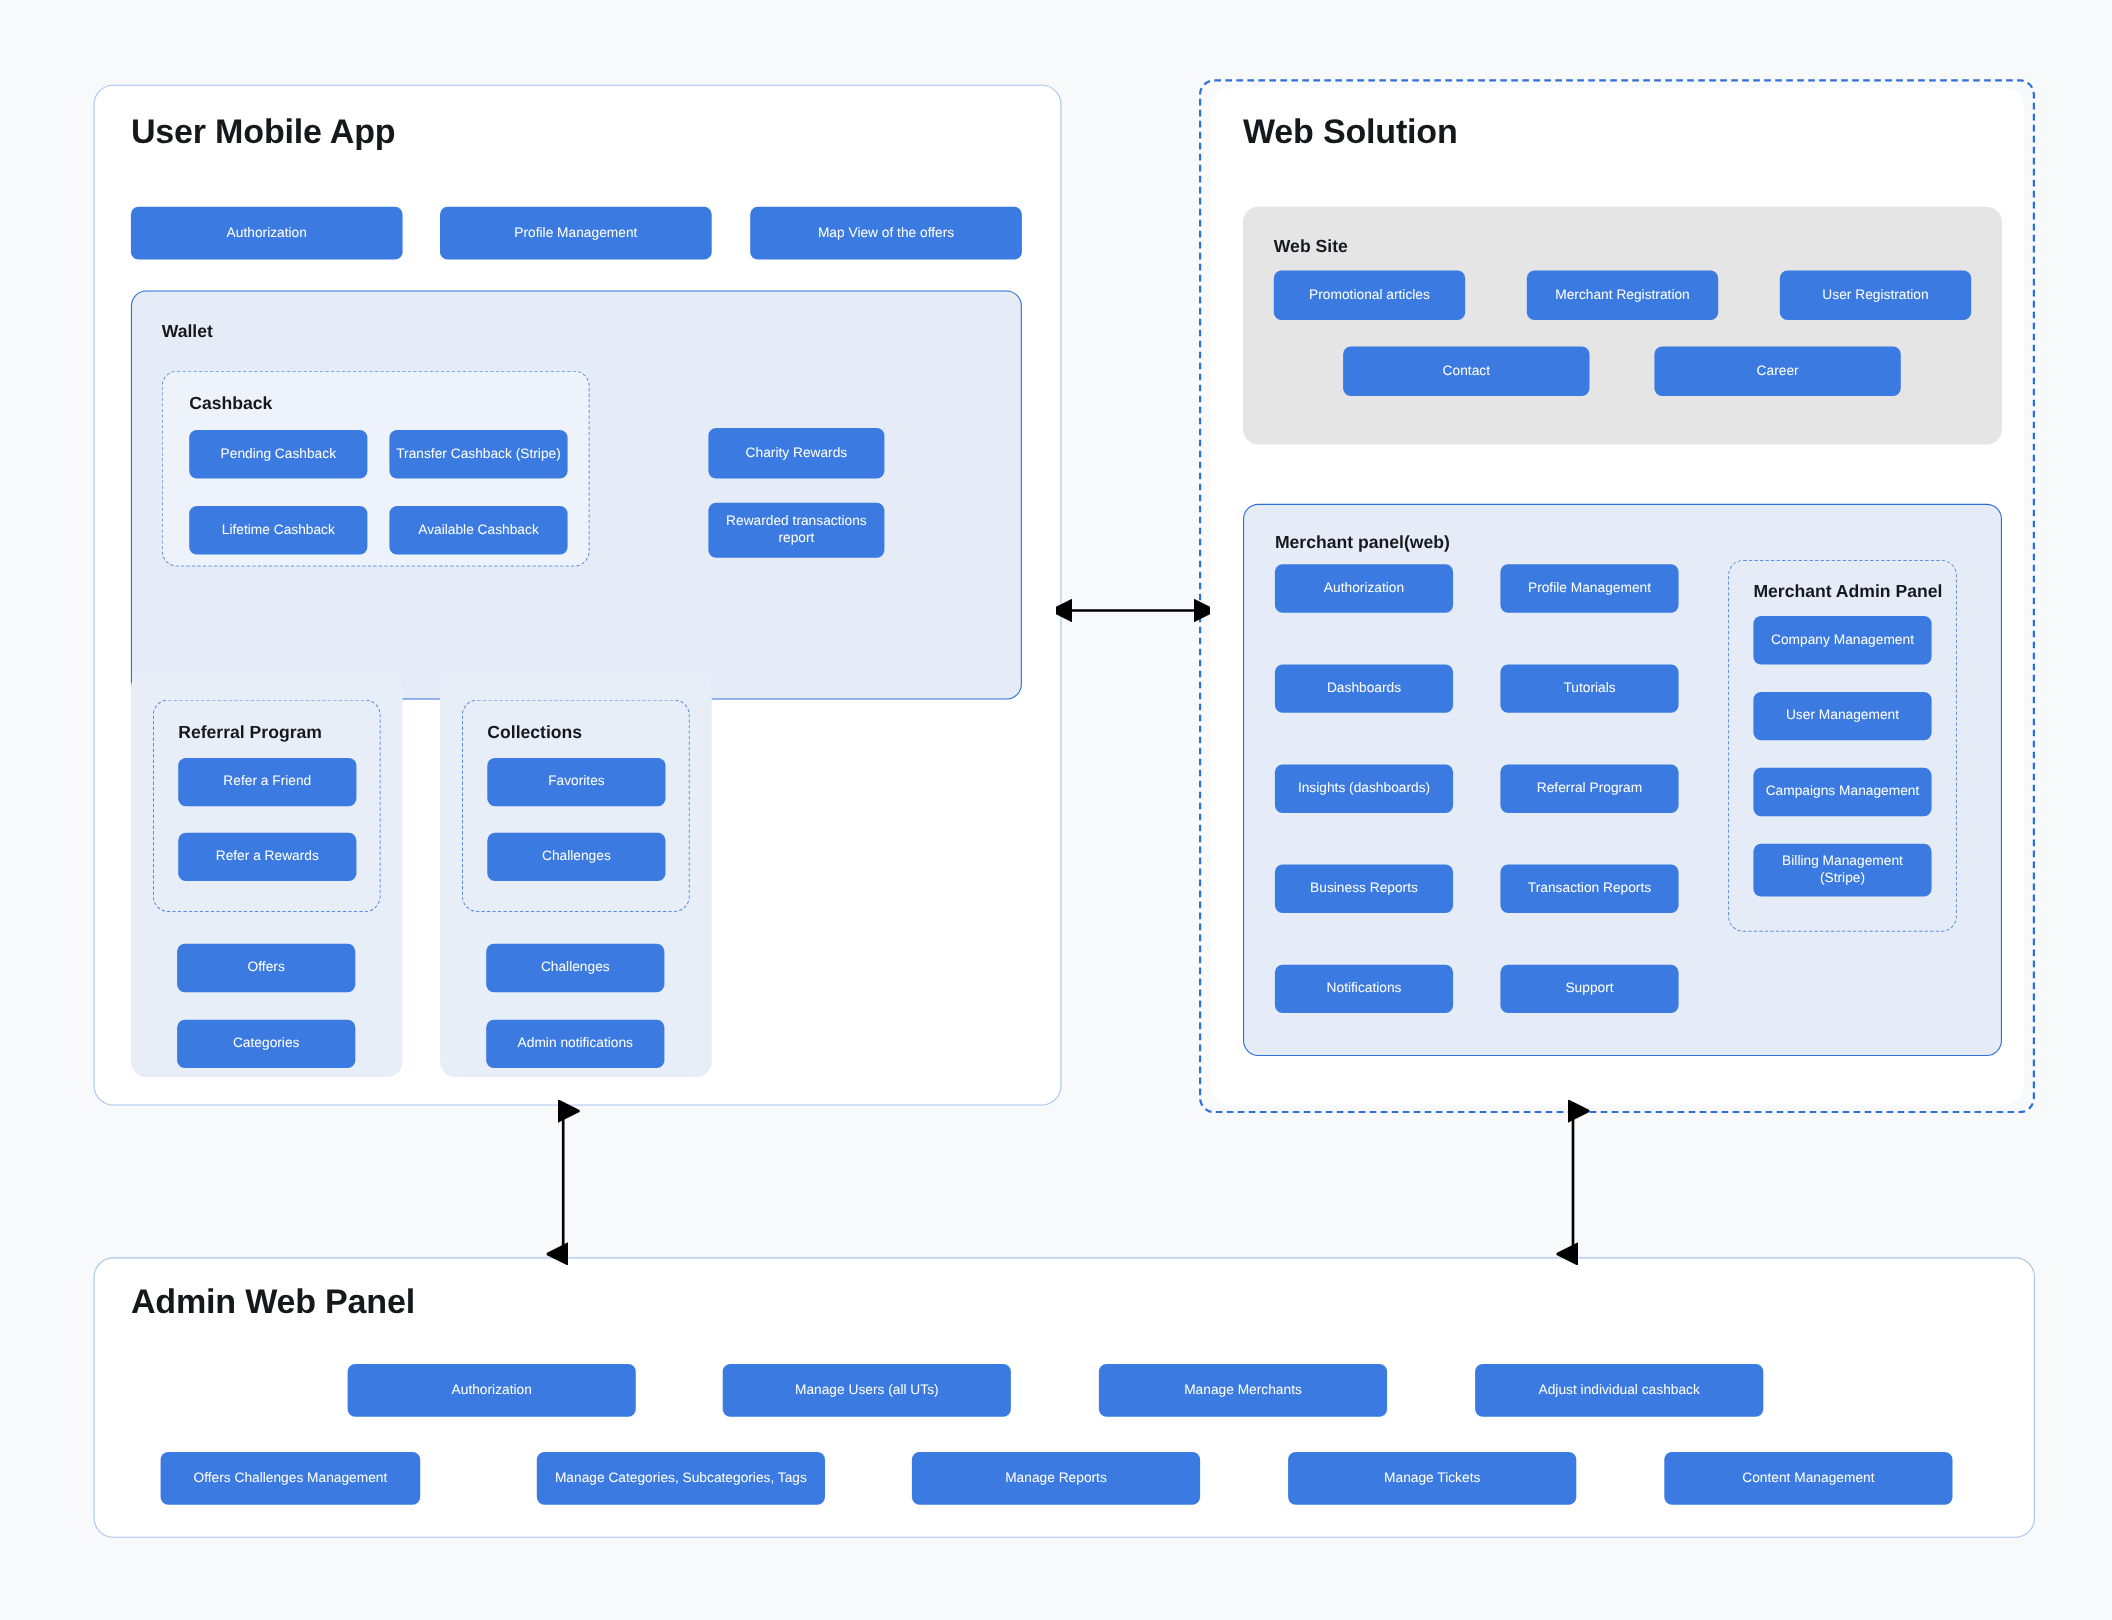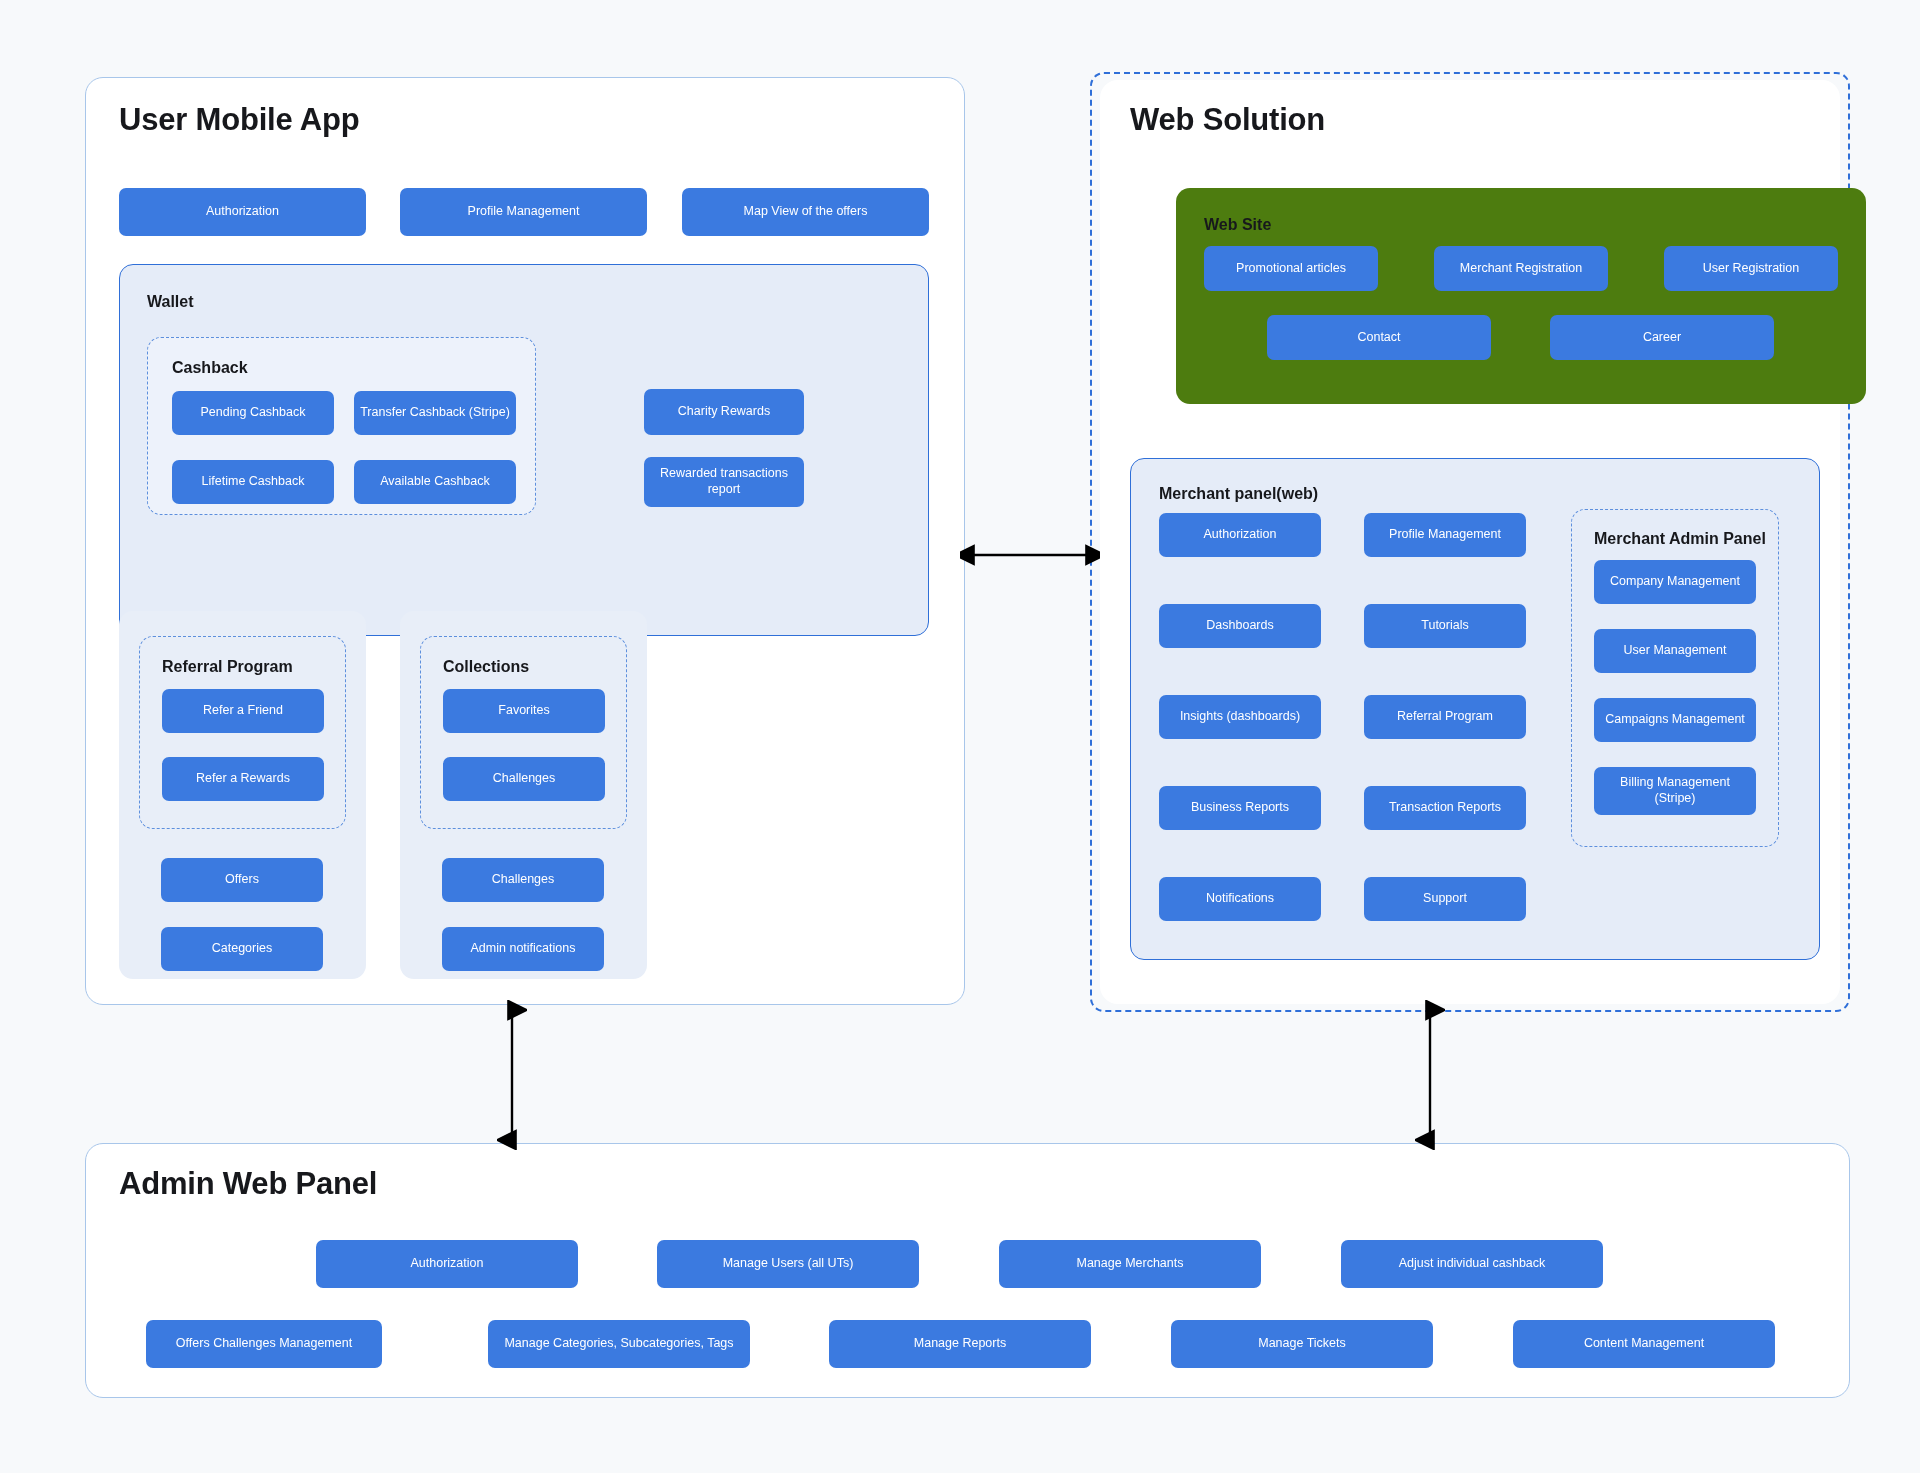--- a/index.html
+++ b/index.html
@@ -41,23 +41,22 @@
 
   
   .group-blue {
     position: absolute;
     background: #e5ecf8;
     border: 1.4px solid #2f6fd8;
     border-radius: 14px;
   }
   .group-soft {
     position: absolute;
-    background: #4d7c0f;
-    border-radius: 14px;
-    margin-left: 46px;
+    background: #e5e5e5;
+    border-radius: 14px;
   }
   .group-plain {
     position: absolute;
     background: #e8eef8;
     border-radius: 14px;
   }
   .group-dashed {
     position: absolute;
     background: transparent;
     border: 1.6px dashed #5d8fdd;

